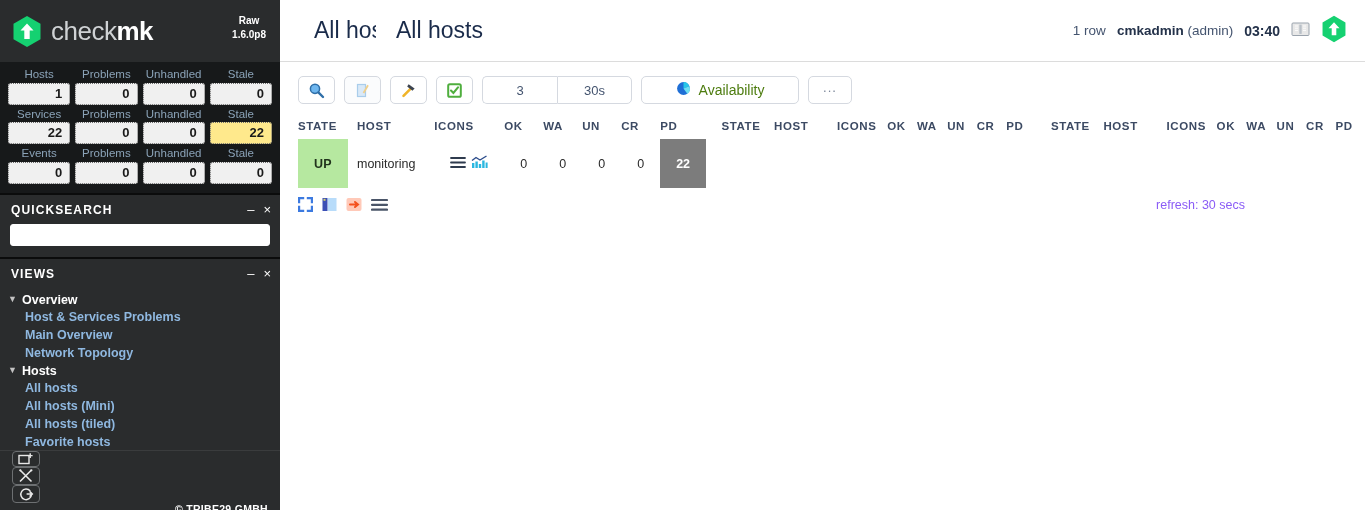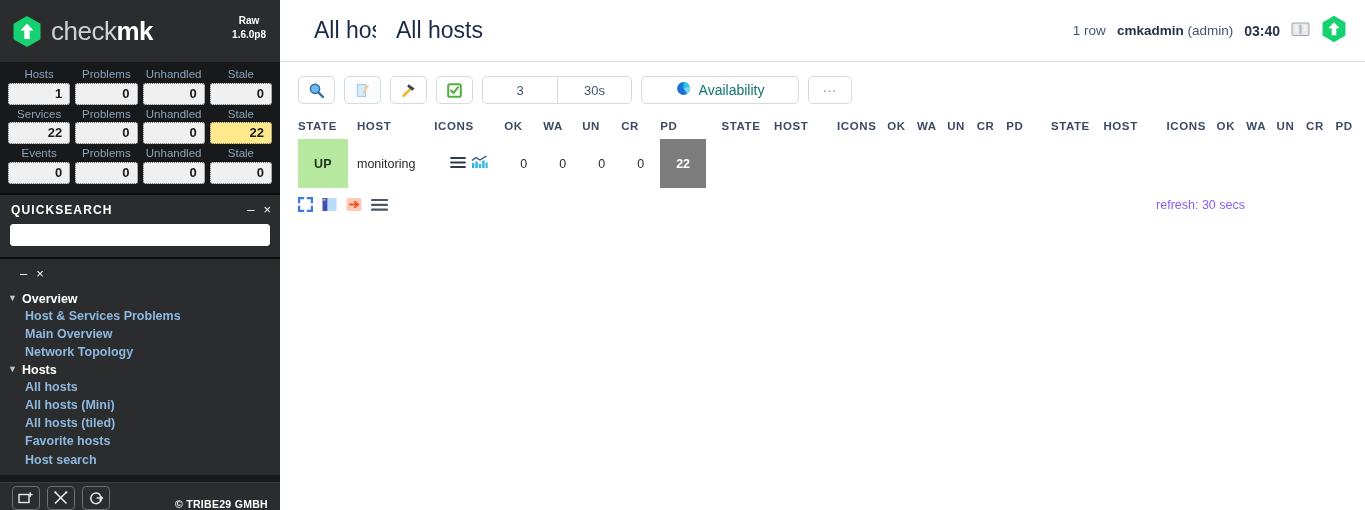--- a/index.html
+++ b/index.html
@@ -85,23 +85,23 @@
     color: #c3c3c3; font-size: 9px; width: 14px; flex: 0 0 14px; line-height: 1;
   }
   .vg-name { color: #ffffff; font-size: 12.5px; font-weight: 700; }
   .view-item {
     color: #8fb8e0; font-size: 12.5px; font-weight: 700;
     padding: 1px 0 1px 25px; line-height: 1.3;
   }
 
   .sb-footer {
     position: absolute; left: 0; bottom: 0; width: 280px;
-    height: 28px; background: #2a2c2d;
+    height: 60px; background: #2a2c2d;
     border-top: 1px solid #3a3c3d;
-    display: flex; align-items: flex-end; padding: 0 12px;
+    display: flex; align-items: flex-start; padding: 0 12px; flex-direction: column;
   }
   .foot-btn {
     width: 28px; height: 24px; margin-right: 7px;
     border: 1px solid #6d7072; border-radius: 4px;
     display: flex; align-items: center; justify-content: center;
   }
   .foot-copy {
     margin-left: auto; color: #ffffff;
     font-size: 10.5px; font-weight: 700; letter-spacing: 0.3px;
   }
@@ -139,21 +139,21 @@
     border: 1px solid #d5d9e0; background: #ffffff;
     display: flex; align-items: center; justify-content: center;
     padding: 0 9px;
     font-size: 13px; color: #44546f;
   }
   .tb-group .tb-btn { border-radius: 0; border-right-width: 0; }
   .tb-group .tb-btn:first-child { border-radius: 5px 0 0 5px; }
   .tb-group .tb-btn:last-child { border-radius: 0 5px 5px 0; border-right-width: 1px; }
   .tb-group.single .tb-btn { border-radius: 5px; border-right-width: 1px; }
   .tb-btn.wide { min-width: 75px; }
-  .tb-btn.avail { min-width: 158px; gap: 8px; font-size: 14px; color: #0f766e; }
+  .tb-btn.avail { min-width: 158px; gap: 8px; font-size: 14px; color: #4d7c0f; }
   .tb-btn.dots { min-width: 44px; color: #7b8699; letter-spacing: 1px; padding-bottom: 5px;}
   .tb-btn.faded { background: #fbfcfd; }
 
   
   .tbl-wrap { padding: 16px 0 0 18px; }
   .tbl-title {
     font-size: 17px; color: #44546f; font-weight: 400;
     margin-bottom: 7px; letter-spacing: 0.2px;
   }
   table.hosts { border-collapse: collapse; }
@@ -275,20 +275,21 @@
         <span class="snapin-act">–</span>
         <span class="snapin-act">×</span>
       </div>
       <div class="snapin-body">
         <input class="qs-input" type="text" value="" placeholder="" style="">
       </div>
     </div>
 
     <div class="snapin">
       <div class="snapin-head">
+        <span class="snapin-title">VIEWS</span>
         <span class="snapin-act">–</span>
         <span class="snapin-act">×</span>
       </div>
       <div class="views-body">
         <div class="view-group">
           <span class="vg-tri">▼</span>
           <span class="vg-name">Overview</span>
         </div>
         <div class="view-item">Host &amp; Services Problems</div>
         <div class="view-item">Main Overview</div>

